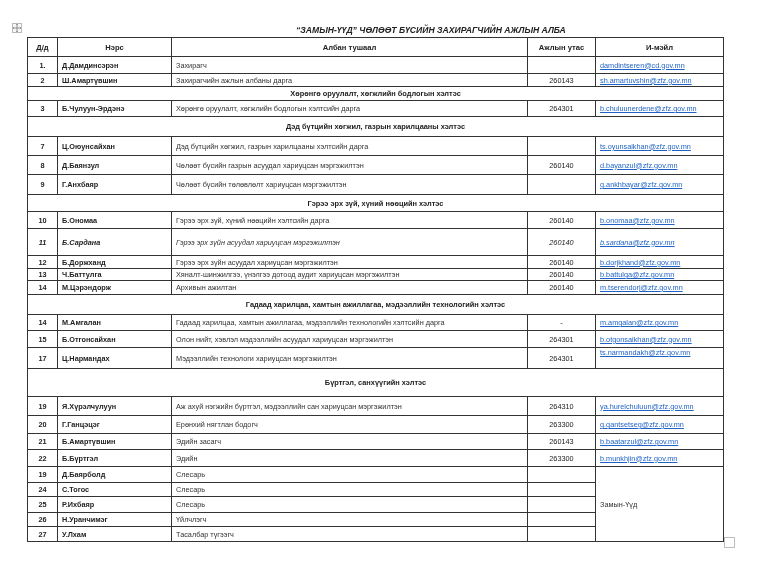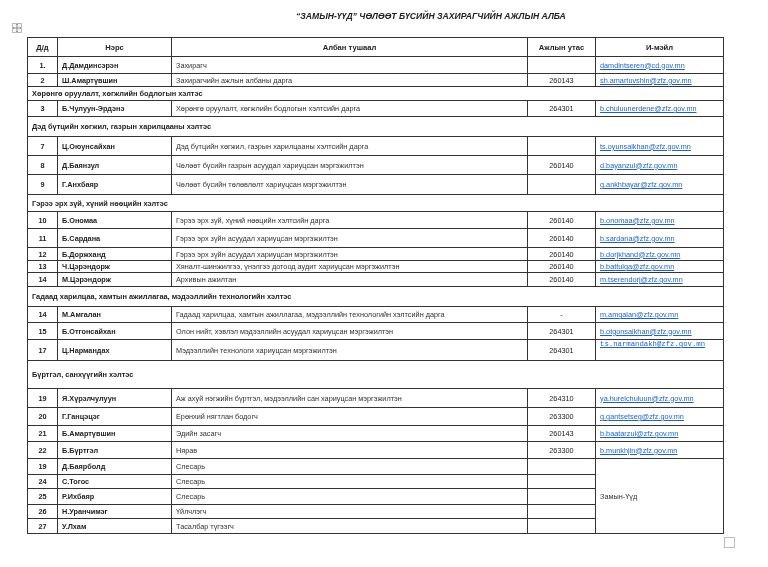--- a/index.html
+++ b/index.html
@@ -1,35 +1,35 @@
 <!DOCTYPE html>
 <html><head>
 <meta charset="utf-8">
 <style>
   html, body { margin: 0; padding: 0; background: #ffffff; }
   body { width: 768px; height: 567px; position: relative; overflow: hidden;
          font-family: "Liberation Sans", sans-serif; color: #222; }
-  .title { position: absolute; left: 296px; top: 11px; width: 330px;
+  .title { position: absolute; left: 296px; top: 25px; width: 330px;
            font-size: 8.6px; font-weight: bold; font-style: italic; white-space: nowrap; }
   .move-handle { position: absolute; left: 12px; top: 23px; width: 10px; height: 10px;
                  border: 1px solid #b9b9b9; background: #fafafa; box-sizing: border-box; }
   .move-handle svg { display: block; }
   .resize-handle { position: absolute; left: 724px; top: 537px; width: 11px; height: 11px;
                    border: 1px solid #bdbdbd; background: #fff; box-sizing: border-box; }
   table.staff { position: absolute; left: 27px; top: 37px; border-collapse: collapse;
                 table-layout: fixed; width: 696px; font-size: 7.3px; }
   table.staff td, table.staff th { border: 1px solid #333; padding: 0 4px; overflow: hidden;
                 white-space: nowrap; vertical-align: middle; }
   table.staff th { font-weight: bold; font-size: 7.6px; text-align: center; }
   .c-no { text-align: center; font-weight: bold; }
   .c-name { font-weight: bold; }
   .c-pos { color: #333; }
   .c-tel { text-align: center; }
   .c-mail a { color: #1f63c6; text-decoration: underline; }
-  tr.section td { font-weight: bold; font-size: 7.4px; }
+  tr.section td { text-align: center; font-weight: bold; font-size: 7.4px; }
   .merged-loc { vertical-align: middle; color: #333; }
 </style>
 </head>
 <body>
 
 <div class="title">“ЗАМЫН-ҮҮД” ЧӨЛӨӨТ БҮСИЙН ЗАХИРАГЧИЙН АЖЛЫН АЛБА</div>
 
 <div class="move-handle">
   <svg width="8" height="8" viewBox="0 0 8 8">
     <path d="M4 0 L4 8 M0 4 L8 4" stroke="#777" stroke-width="0.8"></path>
@@ -106,37 +106,37 @@
       <tr class="section" style="height: 17px;">
         <td colspan="5">Гэрээ эрх зүй, хүний нөөцийн хэлтэс</td>
       </tr>
       <tr style="height: 17px;">
         <td class="c-no">10</td>
         <td class="c-name">Б.Ономаа</td>
         <td class="c-pos">Гэрээ эрх зүй, хүний нөөцийн хэлтсийн дарга</td>
         <td class="c-tel">260140</td>
         <td class="c-mail"><a href="#">b.onomaa@zfz.gov.mn</a></td>
       </tr>
-      <tr style="height: 19px;">
+      <tr style="height: 27px; font-style: italic;">
         <td class="c-no">11</td>
         <td class="c-name">Б.Сардана</td>
         <td class="c-pos">Гэрээ эрх зүйн асуудал хариуцсан мэргэжилтэн</td>
         <td class="c-tel">260140</td>
         <td class="c-mail"><a href="#">b.sardana@zfz.gov.mn</a></td>
       </tr>
       <tr style="height: 13px;">
         <td class="c-no">12</td>
         <td class="c-name">Б.Доржханд</td>
         <td class="c-pos">Гэрээ эрх зүйн асуудал хариуцсан мэргэжилтэн</td>
         <td class="c-tel">260140</td>
         <td class="c-mail"><a href="#">b.dorjkhand@zfz.gov.mn</a></td>
       </tr>
       <tr style="height: 12px;">
         <td class="c-no">13</td>
-        <td class="c-name">Ч.Цэрэндорж</td>
+        <td class="c-name">Ч.Баттулга</td>
         <td class="c-pos">Хяналт-шинжилгээ, үнэлгээ дотоод аудит хариуцсан мэргэжилтэн</td>
         <td class="c-tel">260140</td>
         <td class="c-mail"><a href="#">b.battulga@zfz.gov.mn</a></td>
       </tr>
       <tr style="height: 14px;">
         <td class="c-no">14</td>
         <td class="c-name">М.Цэрэндорж</td>
         <td class="c-pos">Архивын ажилтан</td>
         <td class="c-tel">260140</td>
         <td class="c-mail"><a href="#">m.tserendorj@zfz.gov.mn</a></td>
@@ -156,21 +156,21 @@
         <td class="c-name">Б.Отгонсайхан</td>
         <td class="c-pos">Олон нийт, хэвлэл мэдээллийн асуудал хариуцсан мэргэжилтэн</td>
         <td class="c-tel">264301</td>
         <td class="c-mail"><a href="#">b.otgonsaikhan@zfz.gov.mn</a></td>
       </tr>
       <tr style="height: 21px;">
         <td class="c-no">17</td>
         <td class="c-name">Ц.Нармандах</td>
         <td class="c-pos">Мэдээллийн технологи хариуцсан мэргэжилтэн</td>
         <td class="c-tel">264301</td>
-        <td class="c-mail" style="vertical-align: top; font-family: Liberation Mono, monospace;"><a href="#">ts.narmandakh@zfz.gov.mn</a></td>
+        <td class="c-mail" style="vertical-align: top;"><a href="#">ts.narmandakh@zfz.gov.mn</a></td>
       </tr>
       <tr class="section" style="height: 28px; margin-top: 12px;">
         <td colspan="5">Бүртгэл, санхүүгийн хэлтэс</td>
       </tr>
       <tr style="height: 19px;">
         <td class="c-no">19</td>
         <td class="c-name">Я.Хүрэлчулуун</td>
         <td class="c-pos">Аж ахуй нэгжийн бүртгэл, мэдээллийн сан хариуцсан мэргэжилтэн</td>
         <td class="c-tel">264310</td>
         <td class="c-mail"><a href="#">ya.hurelchuluun@zfz.gov.mn</a></td>
@@ -185,21 +185,21 @@
       <tr style="height: 16px;">
         <td class="c-no">21</td>
         <td class="c-name">Б.Амартүвшин</td>
         <td class="c-pos">Эдийн засагч</td>
         <td class="c-tel">260143</td>
         <td class="c-mail"><a href="#">b.baatarzul@zfz.gov.mn</a></td>
       </tr>
       <tr style="height: 17px;">
         <td class="c-no">22</td>
         <td class="c-name">Б.Бүртгэл</td>
-        <td class="c-pos">Нярав</td>
+        <td class="c-pos">Эдийн</td>
         <td class="c-tel">263300</td>
         <td class="c-mail"><a href="#">b.munkhjin@zfz.gov.mn</a></td>
       </tr>
       <tr style="height: 16px;">
         <td class="c-no">19</td>
         <td class="c-name">Д.Баярболд</td>
         <td class="c-pos">Слесарь</td>
         <td class="c-tel"></td>
         <td rowspan="5" class="merged-loc">Замын-Үүд</td>
       </tr>

